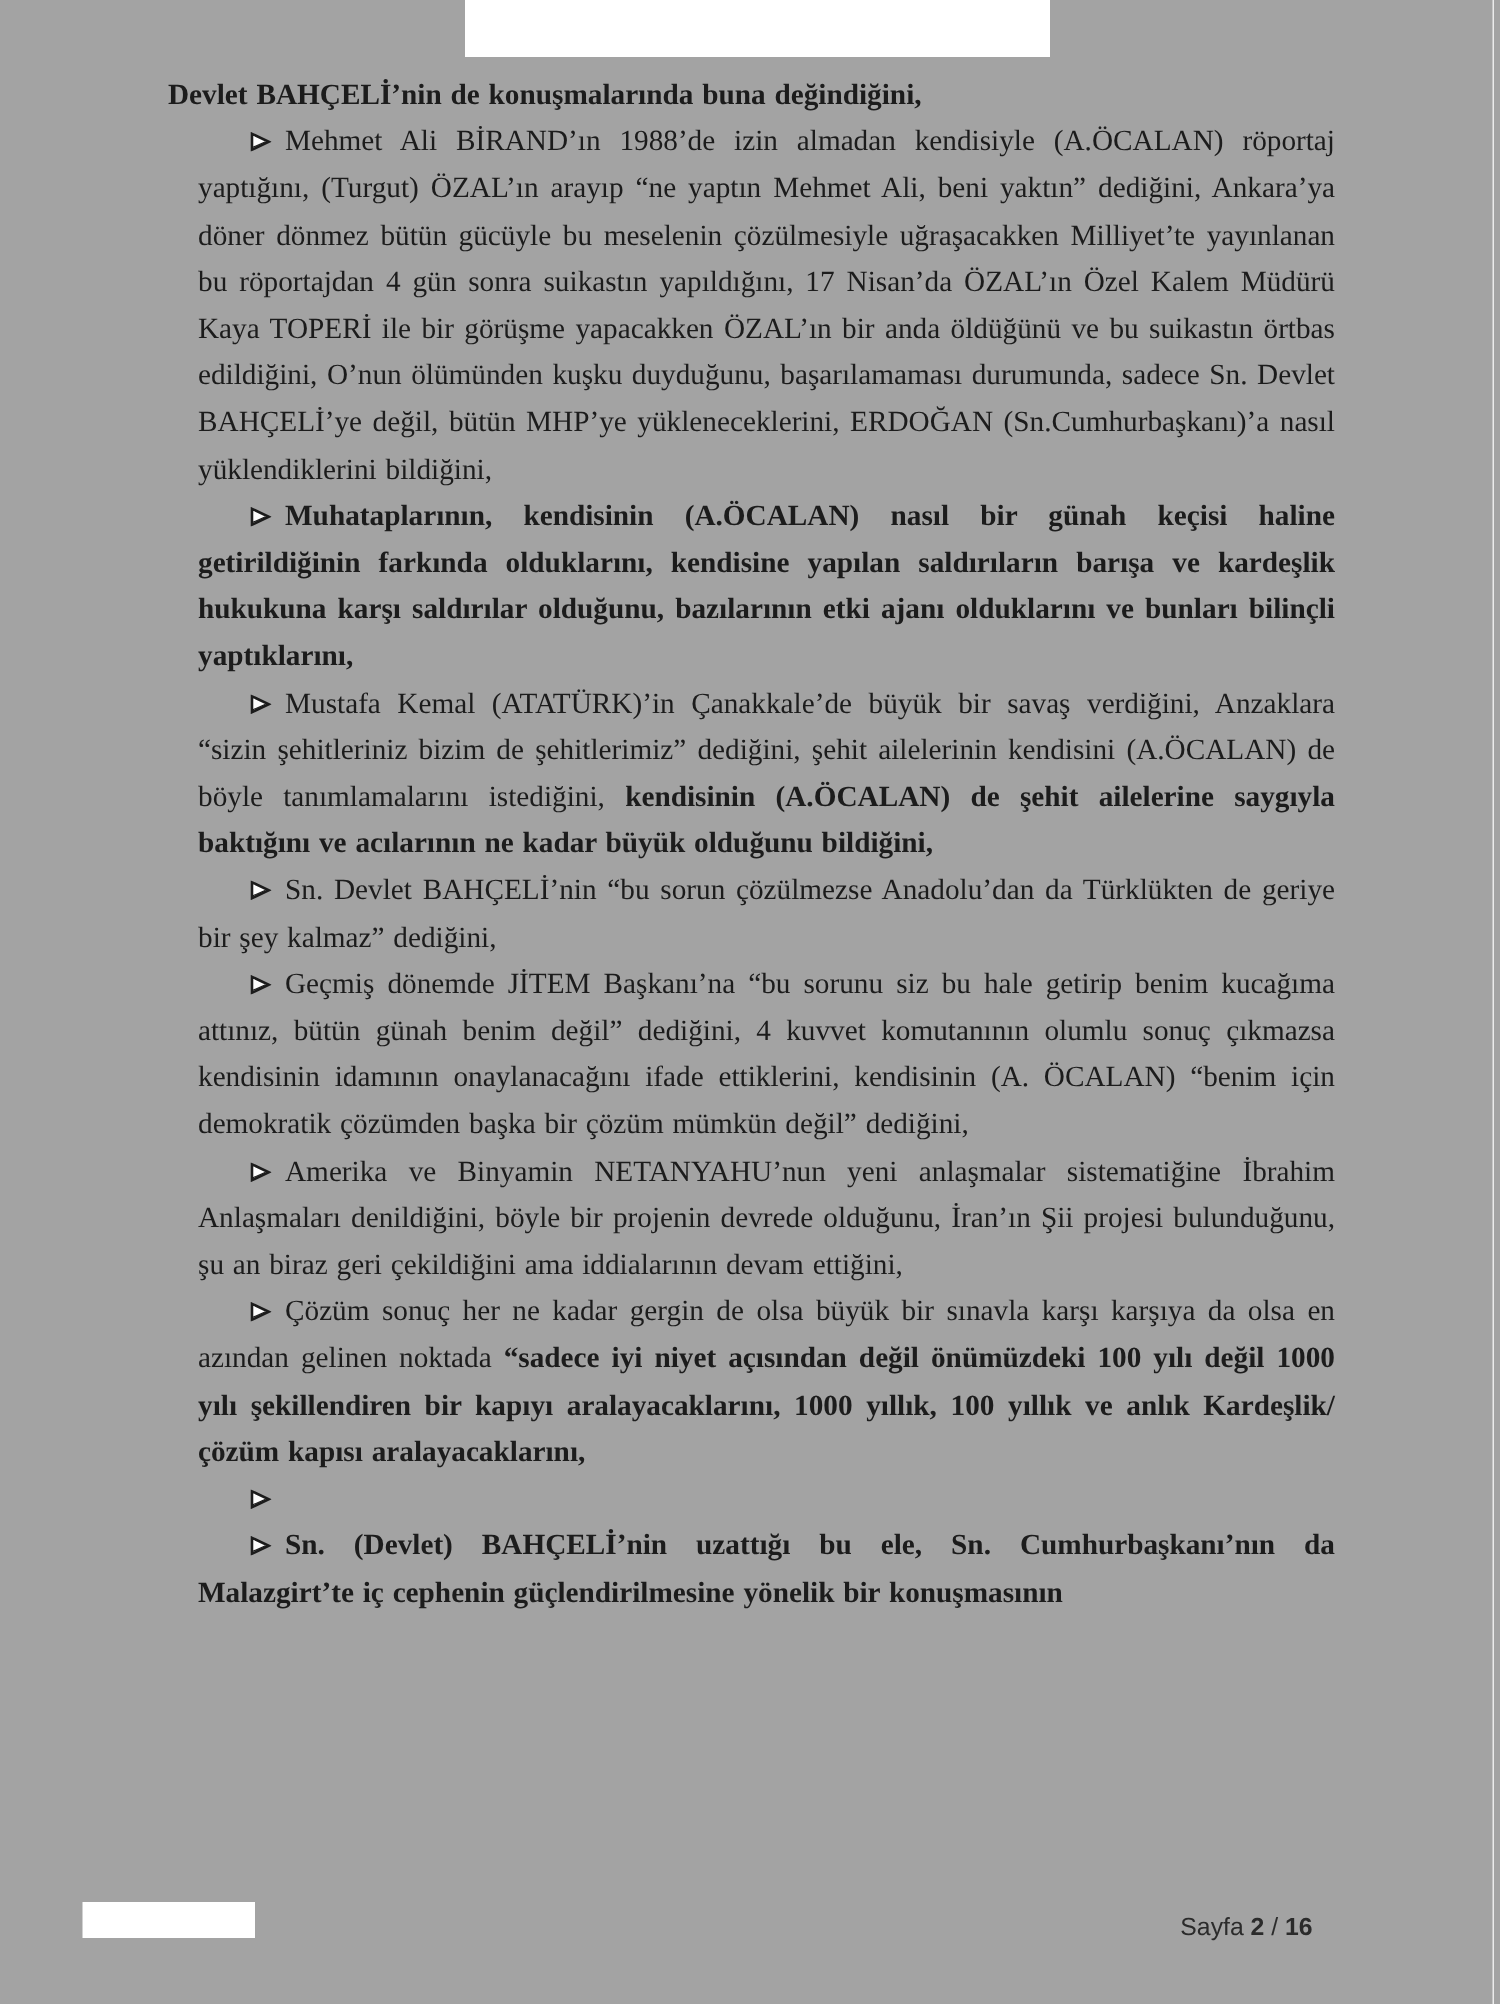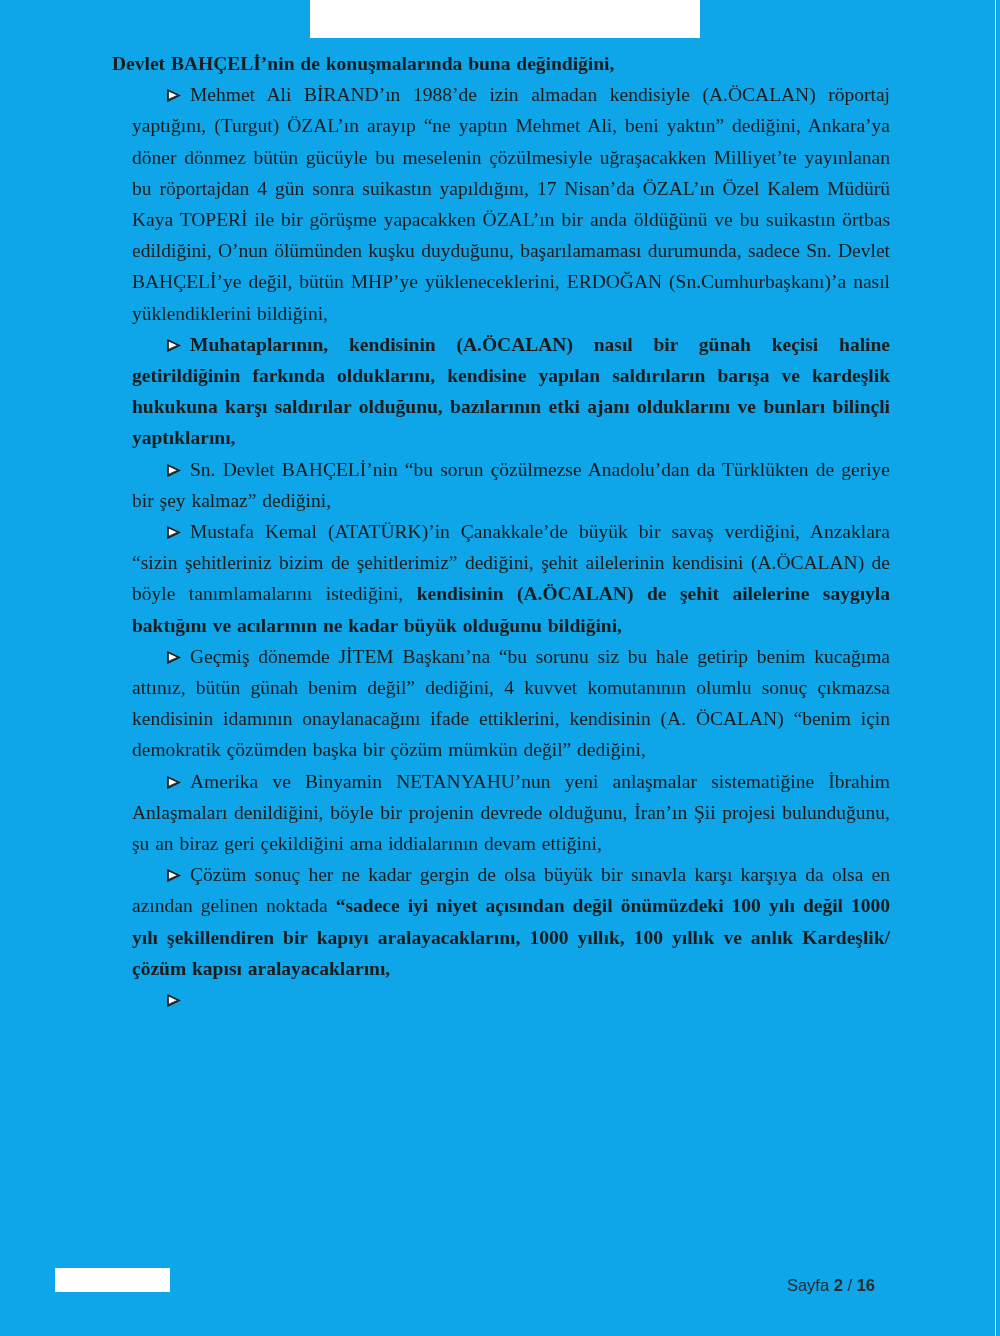--- a/index.html
+++ b/index.html
@@ -4,21 +4,21 @@
 <style>
   html, body {
     margin: 0;
     padding: 0;
     background: #ffffff;
   }
   .page {
     position: relative;
     width: 1000px;
     height: 1336px;
-    background: #0ea5e9;
+    background: #a3a3a3;
     overflow: hidden;
     font-family: "Liberation Serif", serif;
     color: #1c1c1c;
   }
   .scan-artifact-top {
     position: absolute;
     left: 310px; top: 0;
     width: 390px; height: 38px;
     background: #ffffff;
   }
@@ -83,37 +83,41 @@
           <path d="M2 1.2 L13.2 6.5 L2 11.8 Z" fill="#fdfdfd" stroke="#1c1c1c" stroke-width="1.7" stroke-linejoin="miter"></path>
           <path d="M2.6 10.2 L11 6.5" fill="none" stroke="#1c1c1c" stroke-width="0.8"></path>
         </svg><span class="seg">Mehmet Ali BİRAND’ın 1988’de izin almadan kendisiyle (A.ÖCALAN) röportaj yaptığını, (Turgut) ÖZAL’ın arayıp “ne yaptın Mehmet Ali, beni yaktın” dediğini, Ankara’ya döner dönmez bütün gücüyle bu meselenin çözülmesiyle uğraşacakken Milliyet’te yayınlanan bu röportajdan 4 gün sonra suikastın yapıldığını, 17 Nisan’da ÖZAL’ın Özel Kalem Müdürü Kaya TOPERİ ile bir görüşme yapacakken ÖZAL’ın bir anda öldüğünü ve bu suikastın örtbas edildiğini, O’nun ölümünden kuşku duyduğunu, başarılamaması durumunda, sadece Sn. Devlet BAHÇELİ’ye değil, bütün MHP’ye yükleneceklerini, ERDOĞAN (Sn.Cumhurbaşkanı)’a nasıl  yüklendiklerini bildiğini,</span></p>
       <p class="para bullet"><svg class="arrow" viewBox="0 0 15 13" aria-hidden="true">
           <path d="M2 1.2 L13.2 6.5 L2 11.8 Z" fill="#fdfdfd" stroke="#1c1c1c" stroke-width="1.7" stroke-linejoin="miter"></path>
           <path d="M2.6 10.2 L11 6.5" fill="none" stroke="#1c1c1c" stroke-width="0.8"></path>
         </svg><span class="seg bold">Muhataplarının, kendisinin (A.ÖCALAN) nasıl bir günah keçisi haline getirildiğinin farkında olduklarını, kendisine yapılan saldırıların barışa ve kardeşlik hukukuna karşı saldırılar olduğunu, bazılarının etki ajanı olduklarını ve bunları bilinçli yaptıklarını,</span></p>
       <p class="para bullet"><svg class="arrow" viewBox="0 0 15 13" aria-hidden="true">
           <path d="M2 1.2 L13.2 6.5 L2 11.8 Z" fill="#fdfdfd" stroke="#1c1c1c" stroke-width="1.7" stroke-linejoin="miter"></path>
           <path d="M2.6 10.2 L11 6.5" fill="none" stroke="#1c1c1c" stroke-width="0.8"></path>
-        </svg><span class="seg">Sn. Devlet BAHÇELİ’nin “bu sorun çözülmezse Anadolu’dan da Türklükten de geriye bir şey kalmaz” dediğini,</span></p>
+        </svg><span class="seg">Mustafa Kemal (ATATÜRK)’in Çanakkale’de büyük bir savaş verdiğini, Anzaklara “sizin şehitleriniz bizim de şehitlerimiz” dediğini, şehit ailelerinin kendisini (A.ÖCALAN) de böyle tanımlamalarını istediğini, </span><span class="seg bold">kendisinin (A.ÖCALAN) de şehit ailelerine saygıyla baktığını ve acılarının ne kadar büyük olduğunu bildiğini,</span></p>
       <p class="para bullet"><svg class="arrow" viewBox="0 0 15 13" aria-hidden="true">
           <path d="M2 1.2 L13.2 6.5 L2 11.8 Z" fill="#fdfdfd" stroke="#1c1c1c" stroke-width="1.7" stroke-linejoin="miter"></path>
           <path d="M2.6 10.2 L11 6.5" fill="none" stroke="#1c1c1c" stroke-width="0.8"></path>
-        </svg><span class="seg">Mustafa Kemal (ATATÜRK)’in Çanakkale’de büyük bir savaş verdiğini, Anzaklara “sizin şehitleriniz bizim de şehitlerimiz” dediğini, şehit ailelerinin kendisini (A.ÖCALAN) de böyle tanımlamalarını istediğini, </span><span class="seg bold">kendisinin (A.ÖCALAN) de şehit ailelerine saygıyla baktığını ve acılarının ne kadar büyük olduğunu bildiğini,</span></p>
+        </svg><span class="seg">Sn. Devlet BAHÇELİ’nin “bu sorun çözülmezse Anadolu’dan da Türklükten de geriye bir şey kalmaz” dediğini,</span></p>
       <p class="para bullet"><svg class="arrow" viewBox="0 0 15 13" aria-hidden="true">
           <path d="M2 1.2 L13.2 6.5 L2 11.8 Z" fill="#fdfdfd" stroke="#1c1c1c" stroke-width="1.7" stroke-linejoin="miter"></path>
           <path d="M2.6 10.2 L11 6.5" fill="none" stroke="#1c1c1c" stroke-width="0.8"></path>
         </svg><span class="seg">Geçmiş dönemde JİTEM Başkanı’na “bu sorunu siz bu hale getirip benim kucağıma attınız, bütün günah benim değil” dediğini, 4 kuvvet komutanının olumlu sonuç çıkmazsa kendisinin idamının onaylanacağını ifade ettiklerini, kendisinin (A. ÖCALAN) “benim için demokratik çözümden başka bir çözüm mümkün değil” dediğini,</span></p>
       <p class="para bullet"><svg class="arrow" viewBox="0 0 15 13" aria-hidden="true">
           <path d="M2 1.2 L13.2 6.5 L2 11.8 Z" fill="#fdfdfd" stroke="#1c1c1c" stroke-width="1.7" stroke-linejoin="miter"></path>
           <path d="M2.6 10.2 L11 6.5" fill="none" stroke="#1c1c1c" stroke-width="0.8"></path>
         </svg><span class="seg">Amerika ve Binyamin NETANYAHU’nun yeni anlaşmalar sistematiğine İbrahim Anlaşmaları denildiğini, böyle bir projenin devrede olduğunu, İran’ın Şii projesi bulunduğunu, şu an biraz geri çekildiğini ama iddialarının devam ettiğini,</span></p>
       <p class="para bullet"><svg class="arrow" viewBox="0 0 15 13" aria-hidden="true">
           <path d="M2 1.2 L13.2 6.5 L2 11.8 Z" fill="#fdfdfd" stroke="#1c1c1c" stroke-width="1.7" stroke-linejoin="miter"></path>
           <path d="M2.6 10.2 L11 6.5" fill="none" stroke="#1c1c1c" stroke-width="0.8"></path>
         </svg><span class="seg">Çözüm sonuç her ne kadar gergin de olsa büyük bir sınavla karşı karşıya da olsa en azından gelinen noktada </span><span class="seg bold">“sadece iyi niyet açısından değil önümüzdeki 100 yılı değil 1000 yılı şekillendiren bir kapıyı aralayacaklarını, 1000 yıllık, 100 yıllık ve anlık Kardeşlik/çözüm kapısı aralayacaklarını,</span></p>
       <p class="para bullet"><svg class="arrow" viewBox="0 0 15 13" aria-hidden="true">
           <path d="M2 1.2 L13.2 6.5 L2 11.8 Z" fill="#fdfdfd" stroke="#1c1c1c" stroke-width="1.7" stroke-linejoin="miter"></path>
           <path d="M2.6 10.2 L11 6.5" fill="none" stroke="#1c1c1c" stroke-width="0.8"></path>
         </svg></p>
+      <p class="para bullet"><svg class="arrow" viewBox="0 0 15 13" aria-hidden="true">
+          <path d="M2 1.2 L13.2 6.5 L2 11.8 Z" fill="#fdfdfd" stroke="#1c1c1c" stroke-width="1.7" stroke-linejoin="miter"></path>
+          <path d="M2.6 10.2 L11 6.5" fill="none" stroke="#1c1c1c" stroke-width="0.8"></path>
+        </svg><span class="seg bold">Sn. (Devlet) BAHÇELİ’nin uzattığı bu ele, Sn. Cumhurbaşkanı’nın da Malazgirt’te iç cephenin güçlendirilmesine yönelik bir konuşmasının</span></p>
     </div>
 
   <div class="footer"><span>Sayfa </span><span class="bold">2</span><span> / </span><span class="bold">16</span></div>
 </div>
 
 </body></html>

